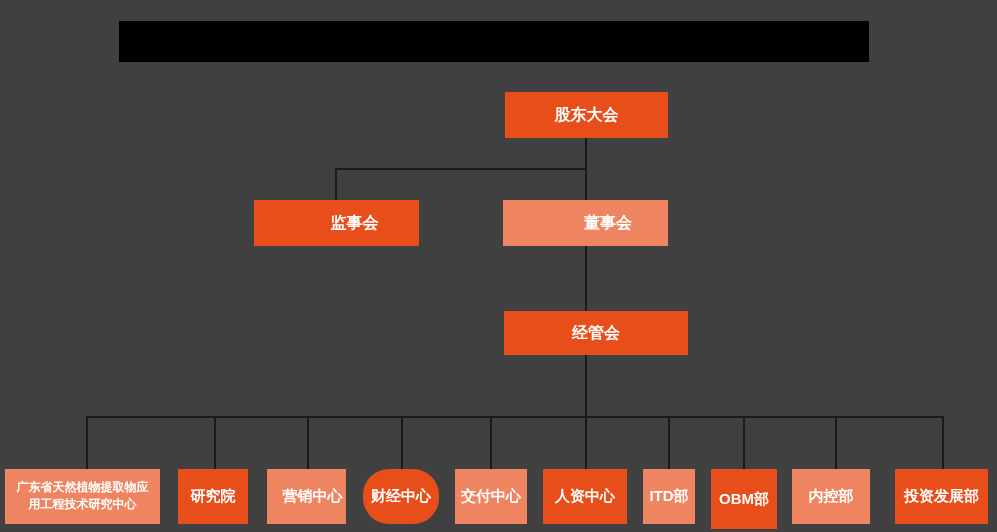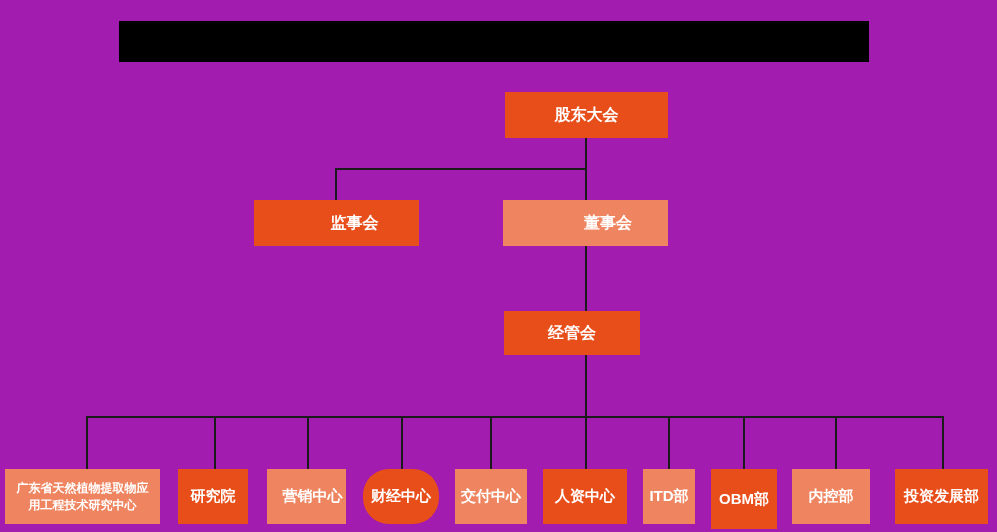--- a/index.html
+++ b/index.html
@@ -5,21 +5,21 @@
   html, body {
     margin: 0;
     padding: 0;
     background: #ffffff;
     font-family: "Liberation Sans", "DejaVu Sans", sans-serif;
   }
   .canvas {
     position: relative;
     width: 997px;
     height: 532px;
-    background: #a21caf;
+    background: #404040;
     overflow: hidden;
   }
   .title-bar {
     position: absolute;
     left: 119px;
     top: 21px;
     width: 750px;
     height: 41px;
     background: #000000;
   }
@@ -41,20 +41,21 @@
     box-sizing: border-box;
   }
   .org-node.primary   { background: var(--primary, #E84E1A); }
   .org-node.secondary { background: var(--secondary, #EF8560); }
   .lvl-top  { font-size: 16px; }
   .lvl-dept { font-size: 15px; }
   .dept-long {
     font-size: 12px;
     line-height: 1.35;
     white-space: pre-line;
+    font-family: Liberation Mono, monospace;
   }
 </style>
 </head>
 <body style="background: rgb(255, 255, 255);">
 
 <div class="canvas">
 
   <div class="title-bar" style="background: rgb(0, 0, 0);"></div>
 
   <svg class="connectors" width="997" height="532" stroke="#1a1a1a" stroke-width="2" shape-rendering="crispEdges">
@@ -80,21 +81,21 @@
     <line x1="836" y1="416" x2="836" y2="470"></line>
     <line x1="943" y1="416" x2="943" y2="470"></line>
   </svg>
 
   <div class="org-node primary lvl-top" style="left:505px; top:92px; width:163px; height:46px;">股东大会</div>
 
   <div class="org-node primary lvl-top" style="left:254px; top:200px; width:165px; height:46px;padding-left:36px;">监事会</div>
 
   <div class="org-node secondary lvl-top" style="left:503px; top:200px; width:165px; height:46px;padding-left:45px;">董事会</div>
 
-  <div class="org-node primary lvl-top" style="left:504px; top:311px; width:136px; height:44px;">经管会</div>
+  <div class="org-node primary lvl-top" style="left:504px; top:311px; width:184px; height:44px;">经管会</div>
 
   <div class="org-node secondary lvl-dept dept-long" style="left:5px; top:469px; width:155px; height:55px;">广东省天然植物提取物应
 用工程技术研究中心</div>
 
   <div class="org-node primary lvl-dept" style="left:178px; top:469px; width:70px; height:55px;">研究院</div>
 
   <div class="org-node secondary lvl-dept" style="left:267px; top:469px; width:79px; height:55px;padding-left:12px;">营销中心</div>
 
   <div class="org-node primary lvl-dept" style="left:363px; top:469px; width:76px; height:55px;border-radius:26px;">财经中心</div>
 

